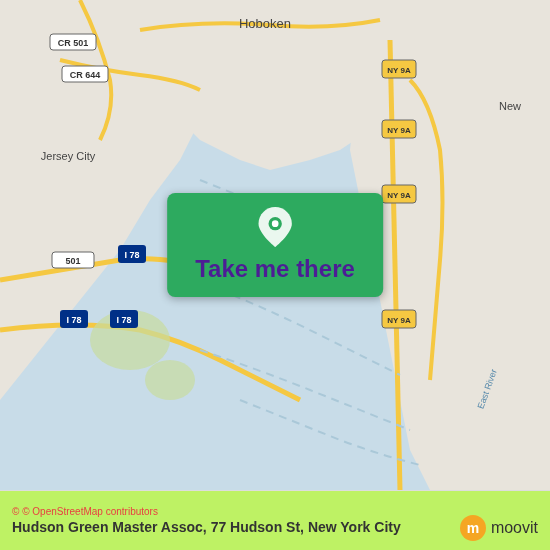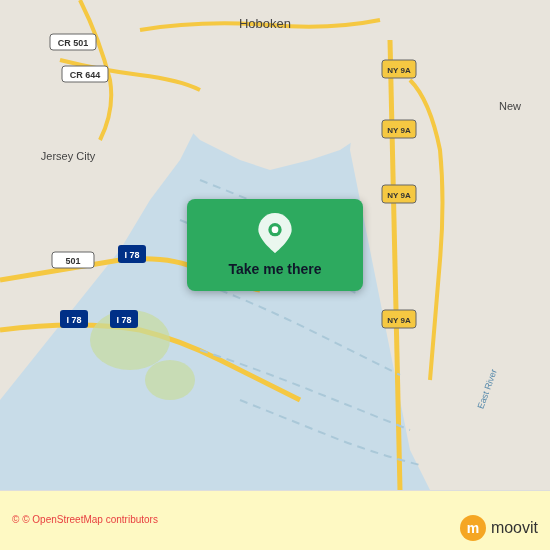--- a/index.html
+++ b/index.html
@@ -45,31 +45,31 @@
       box-shadow: 0 2px 8px rgba(0,0,0,0.3);
       min-width: 176px;
     }
 
     #pin-icon {
       width: 40px;
       height: 40px;
     }
 
     #cta-text {
-      color: #0f172a;
-      font-size: 14px;
+      color: #4c1d95;
+      font-size: 24px;
       font-weight: 600;
       white-space: nowrap;
     }
 
     
     #footer {
       width: 550px;
       height: 60px;
-      background: #fef9c3;
+      background: #bef264;
       display: flex;
       flex-direction: column;
       justify-content: center;
       padding: 6px 12px;
       border-top: 1px solid #ddd;
     }
 
     #attribution {
       font-size: 10px;
       color: #888;
@@ -191,20 +191,21 @@
     </svg>
     <span id="cta-text">Take me there</span>
   </div>
 </div>
 
 <div id="footer">
   <div id="attribution">
     <span>©</span>
     <span>© OpenStreetMap contributors</span>
   </div>
+  <div id="location-text">Hudson Green Master Assoc, 77 Hudson St, New York City</div>
 
   <div id="moovit-logo">
     <svg id="moovit-icon" viewBox="0 0 28 28" xmlns="http://www.w3.org/2000/svg">
       <circle cx="14" cy="14" r="13" fill="#f5a623"></circle>
       <text x="14" y="19" text-anchor="middle" font-size="14" font-weight="bold" fill="white">m</text>
     </svg>
     <span id="moovit-wordmark">moovit</span>
   </div>
 </div>
 

